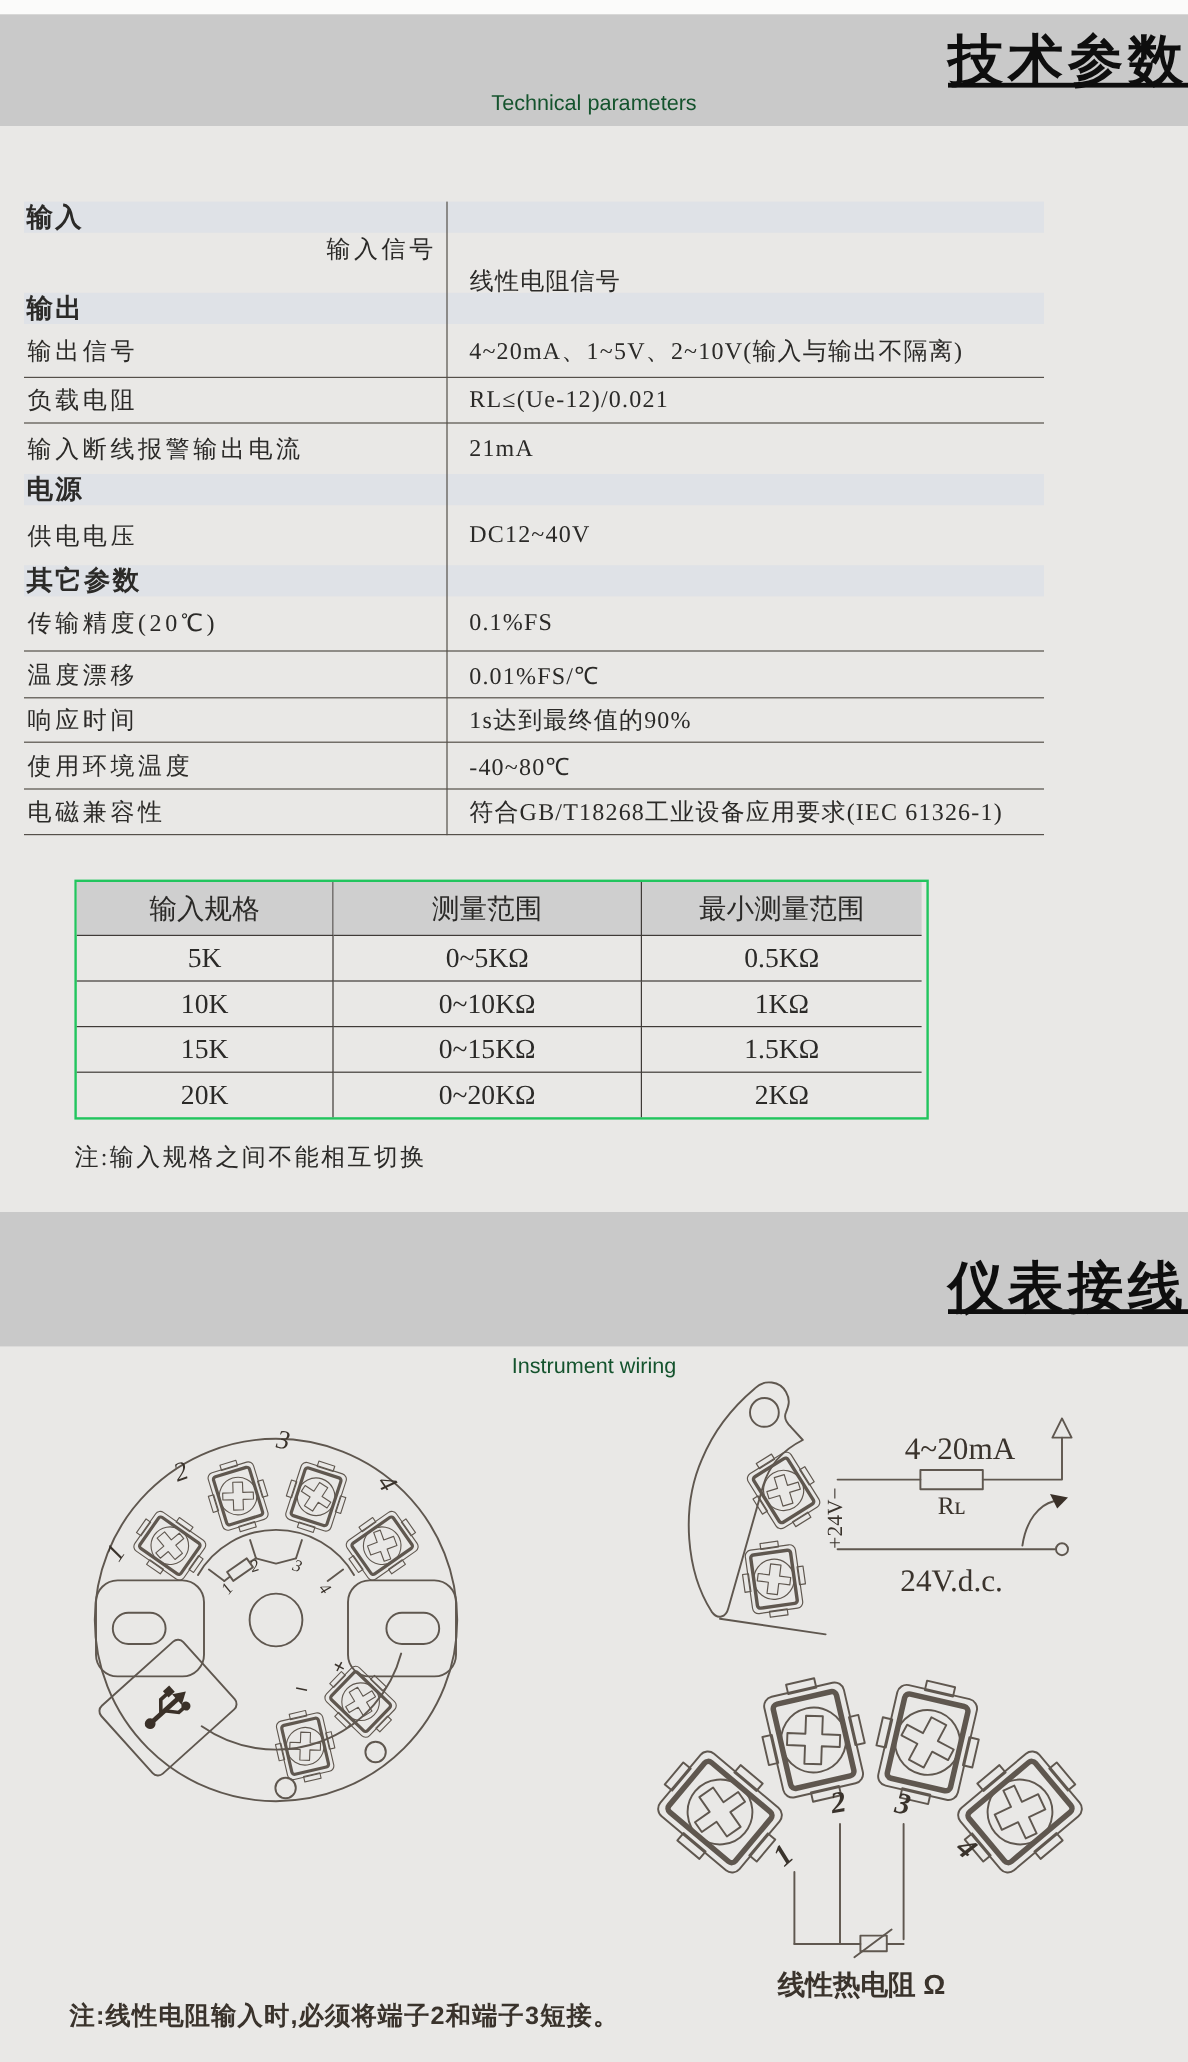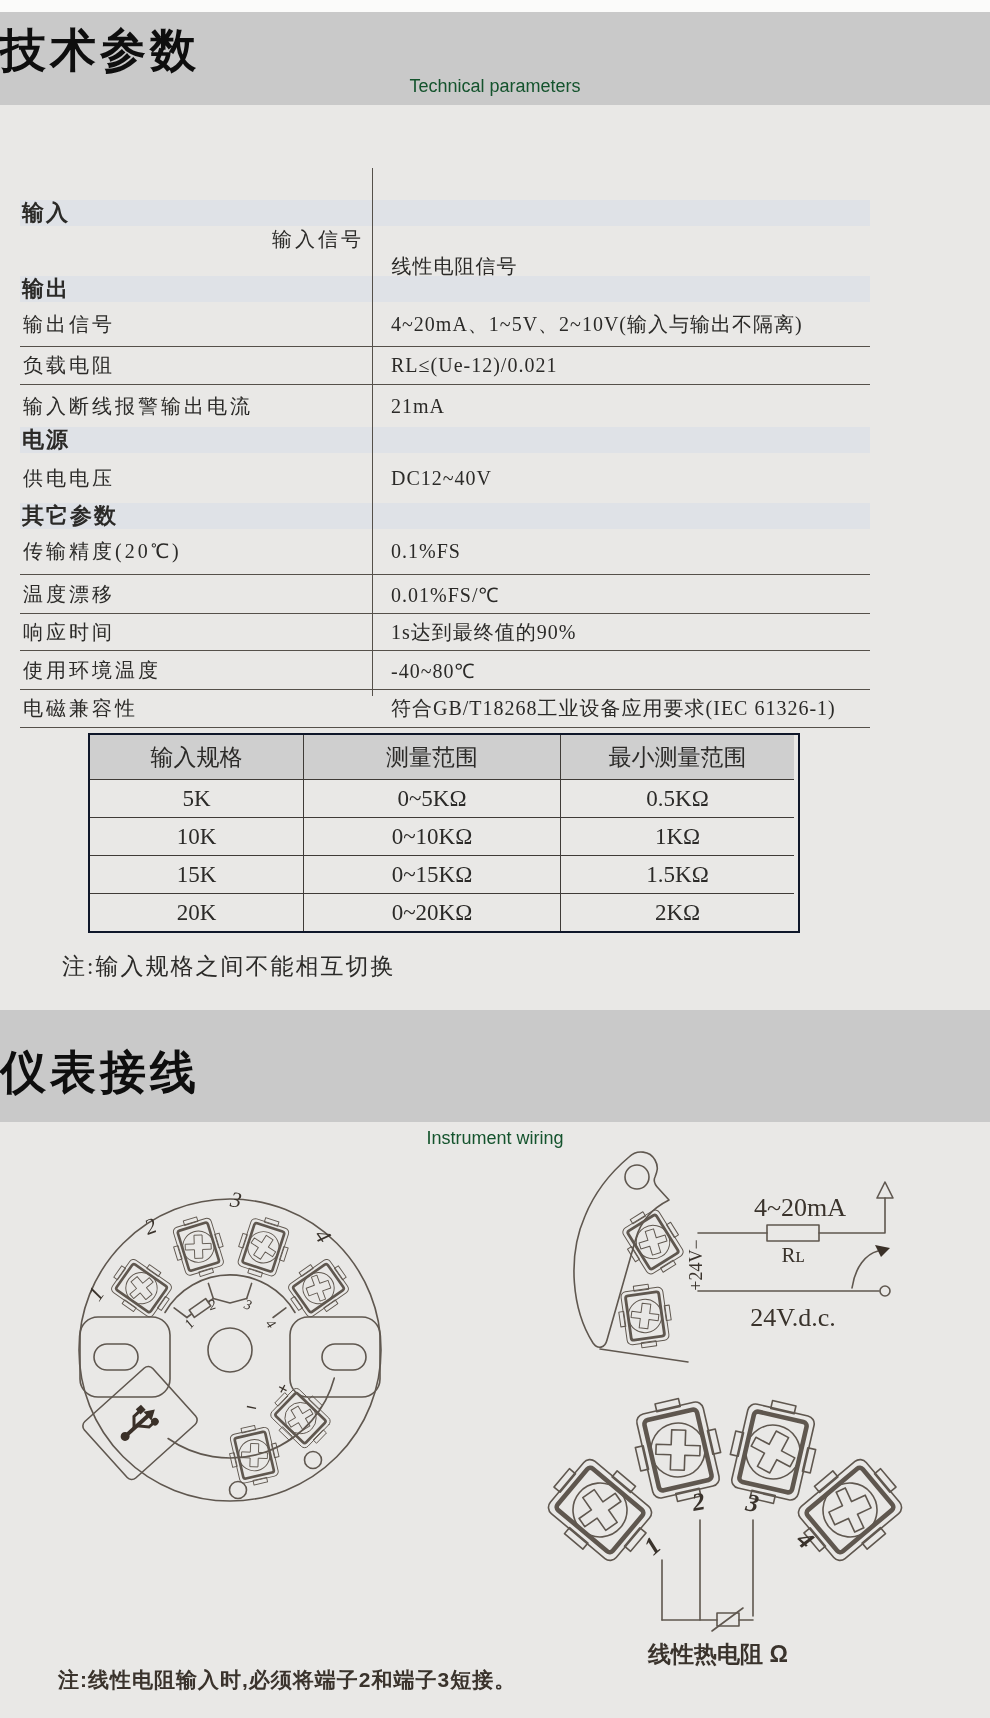--- a/index.html
+++ b/index.html
@@ -1,47 +1,47 @@
 <!DOCTYPE html>
 <html><head>
 <meta charset="utf-8">
 <style>
   html,body{margin:0;padding:0;}
   #page{position:relative;width:990px;height:1718px;background:#e9e8e6;overflow:hidden;
         font-family:"Liberation Serif",serif;color:#2b2a28;}
   .abs{position:absolute;}
   .band{left:0;width:990px;background:#c9c9c9;}
-  .btitle{width:990px;text-align:left;font-family:"Liberation Sans",sans-serif;
-          font-weight:700;font-size:46px;color:#0e0e0e;letter-spacing:4px;}
+  .btitle{width:990px;text-align:right;font-family:"Liberation Sans",sans-serif;
+          font-weight:700;font-size:46px;color:#0e0e0e;letter-spacing:4px;text-decoration:underline;}
   .bsub{width:990px;text-align:center;font-family:"Liberation Sans",sans-serif;
         font-size:18px;color:#14532d;}
   .whitestrip{left:0;top:0;width:990px;height:12px;background:#fbfbfa;}
 
   
   #spec{left:20px;top:168px;width:850px;}
   .srow{display:flex;align-items:center;width:850px;box-sizing:border-box;}
   .srow.sep{border-bottom:1px solid #55504a;}
   .srow .lab{width:352px;padding-left:3px;font-size:20px;letter-spacing:3px;box-sizing:border-box;}
   .srow .val{flex:1;padding-left:19px;font-size:20px;letter-spacing:1px;}
   .sband{display:flex;align-items:center;width:850px;background:#dfe2e7;
          font-weight:700;font-size:22px;letter-spacing:2px;box-sizing:border-box;}
   .sband div{padding-left:2px;}
   #specdivider{left:372px;top:168px;width:1px;height:528px;background:#55504a;}
 
   
-  #rtable{left:62px;top:733px;width:708px;border:2px solid #0f172a;display:grid;
-          grid-template-columns:214px 257px 233px;background:#e9e8e6;margin-left:26px;}
+  #rtable{left:62px;top:733px;width:708px;border:2px solid #22c55e;display:grid;
+          grid-template-columns:214px 257px 233px;background:#e9e8e6;}
   .rcell{border-right:1px solid #3f3b37;border-bottom:1px solid #3f3b37;
          display:flex;align-items:center;justify-content:center;font-size:23px;height:44px;}
   .rcell.hdr{background:#cfcfcf;height:44px;}
   .rcell.dat{height:37px;}
   .rcell.lastcol{border-right:none;}
   .rcell.lastrow{border-bottom:none;}
 
-  .note1{left:62px;top:951px;font-size:23px;letter-spacing:2px;color:#2b2a28;}
+  .note1{left:62px;top:951px;font-size:20px;letter-spacing:2px;color:#2b2a28;}
   .note2{left:58px;top:1666px;font-family:"Liberation Sans",sans-serif;font-weight:700;
          font-size:21px;color:#3a332c;letter-spacing:1px;}
   .sensorlabel{left:628px;top:1639px;width:180px;text-align:center;
                font-family:"Liberation Sans",sans-serif;font-weight:700;font-size:23px;color:#3a332c;}
 
   
   .ln{fill:none;stroke:#5f574f;stroke-width:1.6;stroke-linejoin:round;stroke-linecap:round;}
   .lnb{stroke-width:4.6;}
   .fil{fill:#3a3028;stroke:none;}
   .stxt{font-family:"Liberation Serif",serif;fill:#3a332c;font-style:italic;}
@@ -53,21 +53,21 @@
 <div id="page">
 
   <div class="abs whitestrip"></div>
 
   <div class="abs band" style="top:12px;height:93px;">
     <div class="abs btitle" style="top:8px;">技术参数</div>
     <div class="abs bsub" style="top:64px;">Technical parameters</div>
   </div>
 
   <div class="abs" id="spec">
-    <div class="sband" style="height:26px;margin-top:32px;">
+    <div class="sband" style="height:26px;">
         <div>输入</div>
       </div>
     <div class="srow" style="height:50px;flex-direction:column;">
       <div class="lab">输入信号</div>
       <div class="val">线性电阻信号</div>
     </div>
     <div class="sband" style="height:26px;">
         <div>输出</div>
       </div>
     <div class="srow sep" style="height:45px;">

